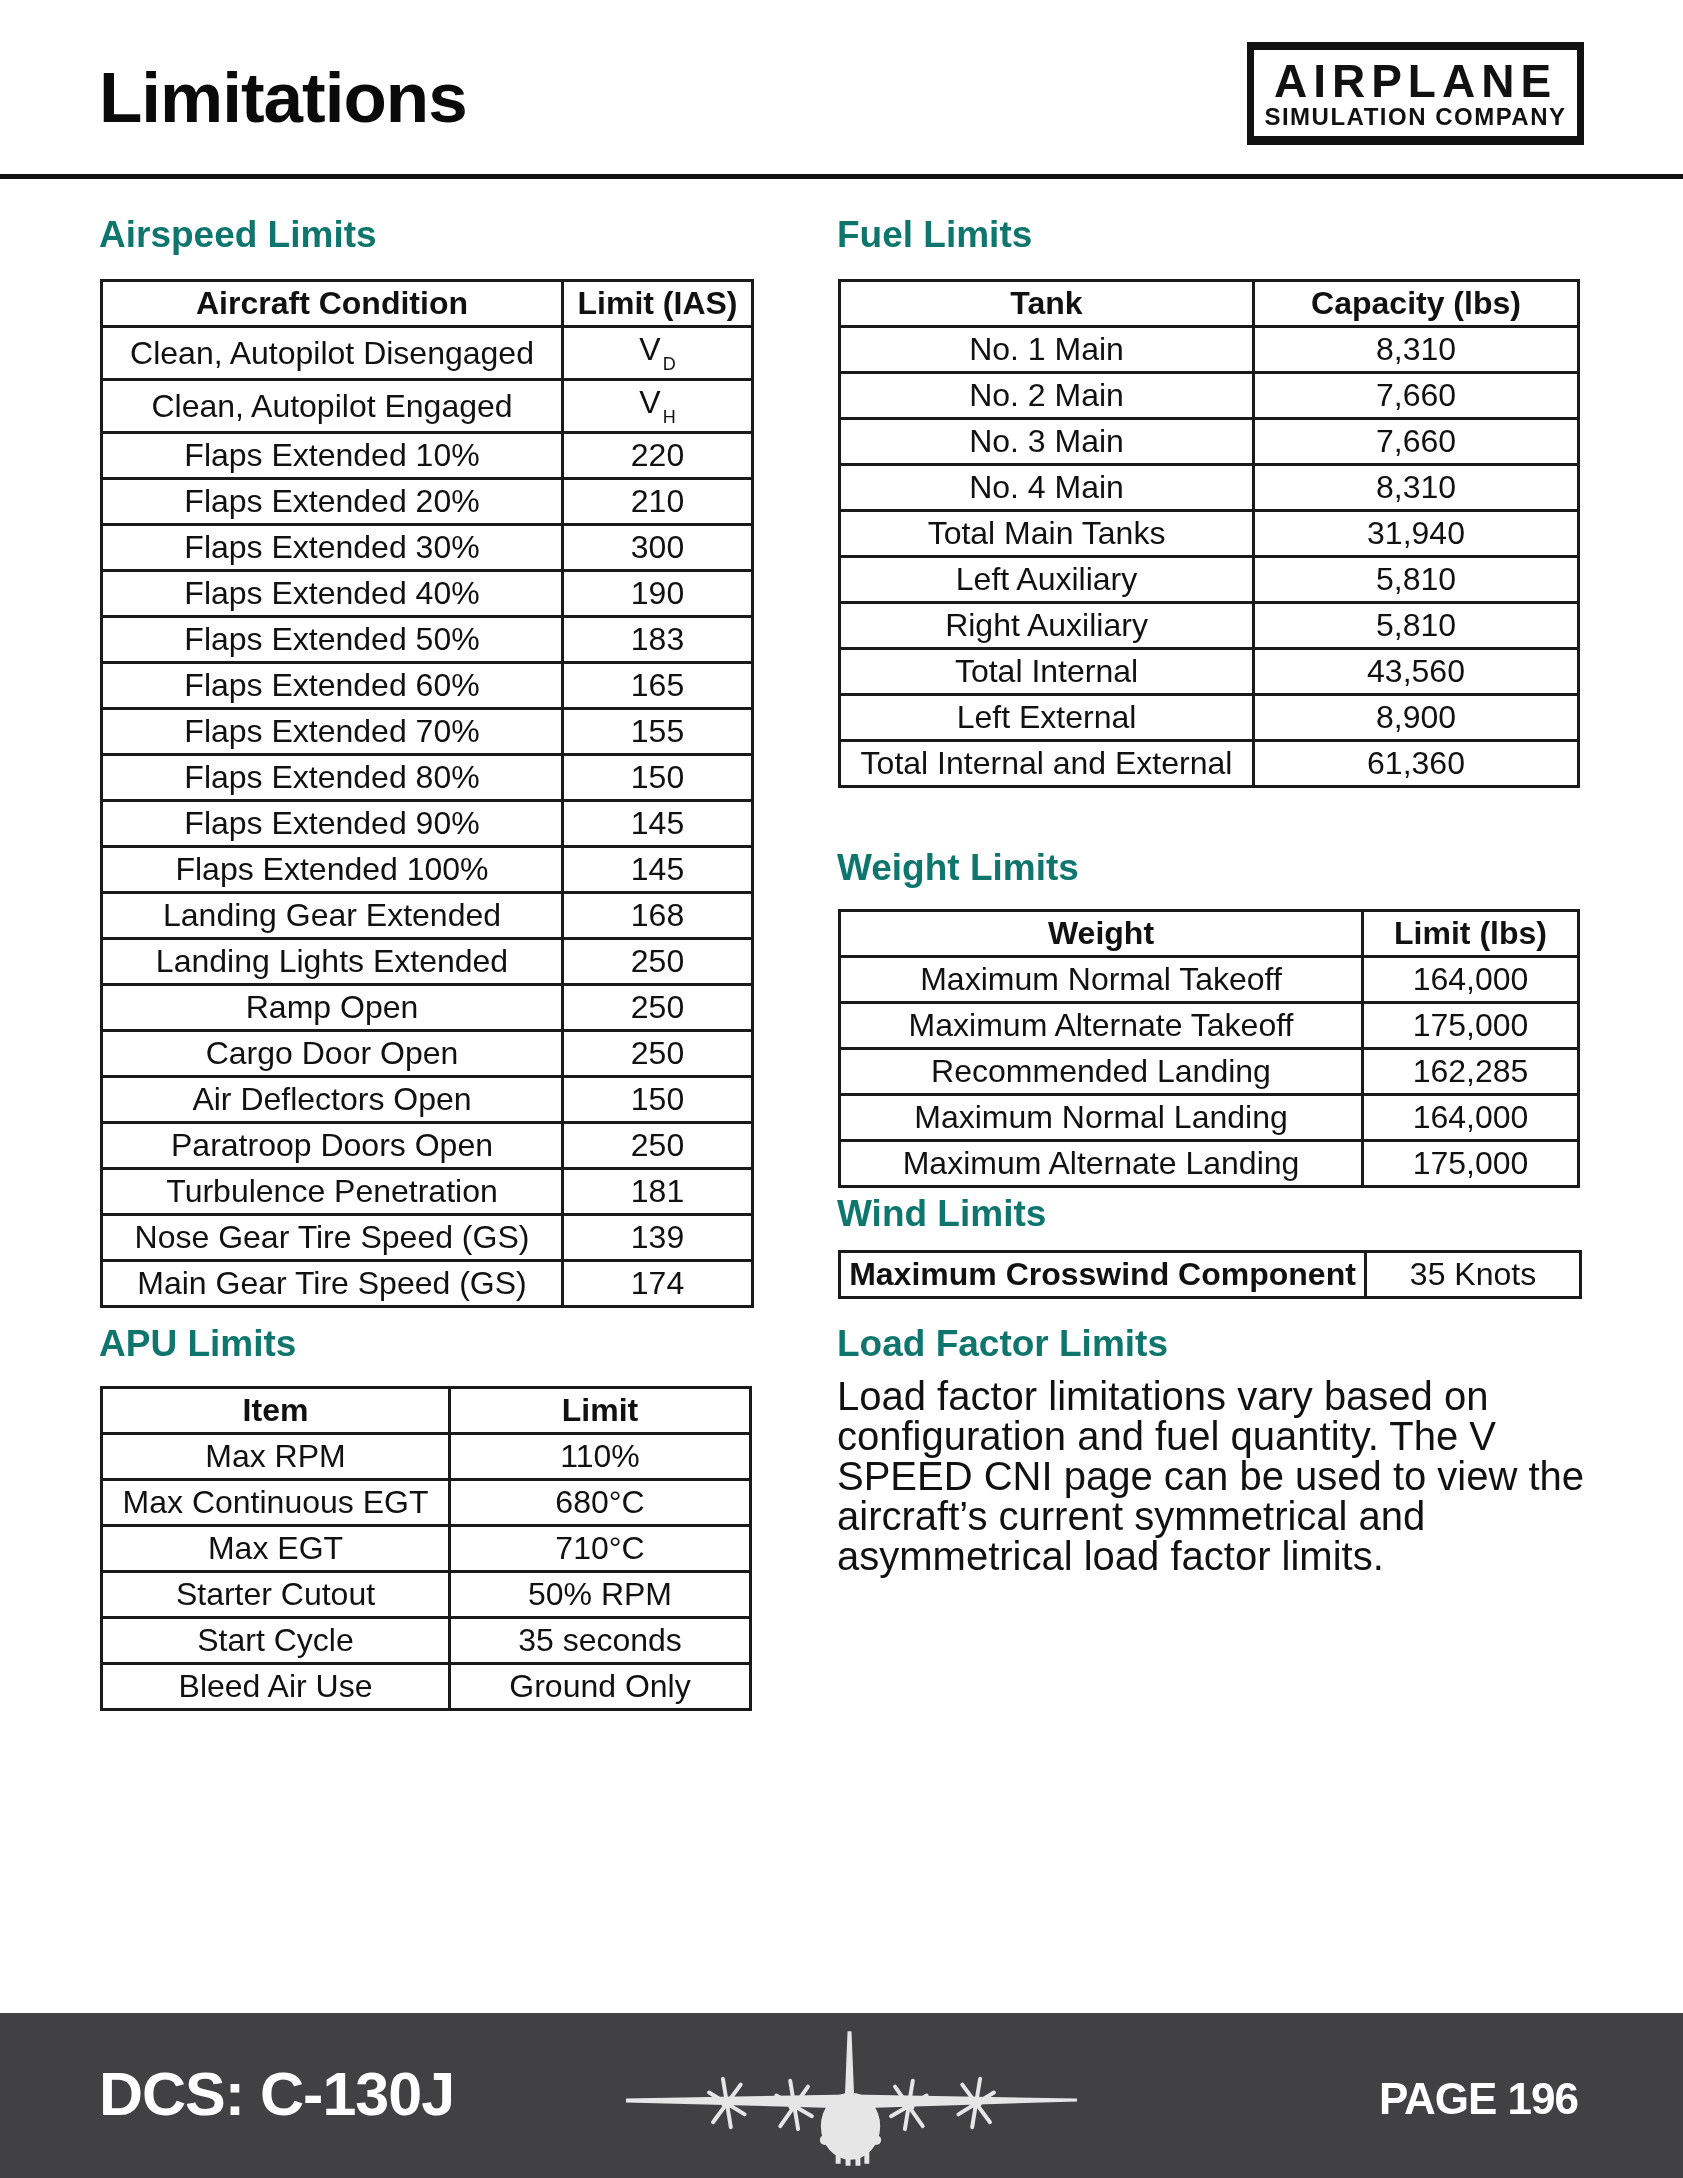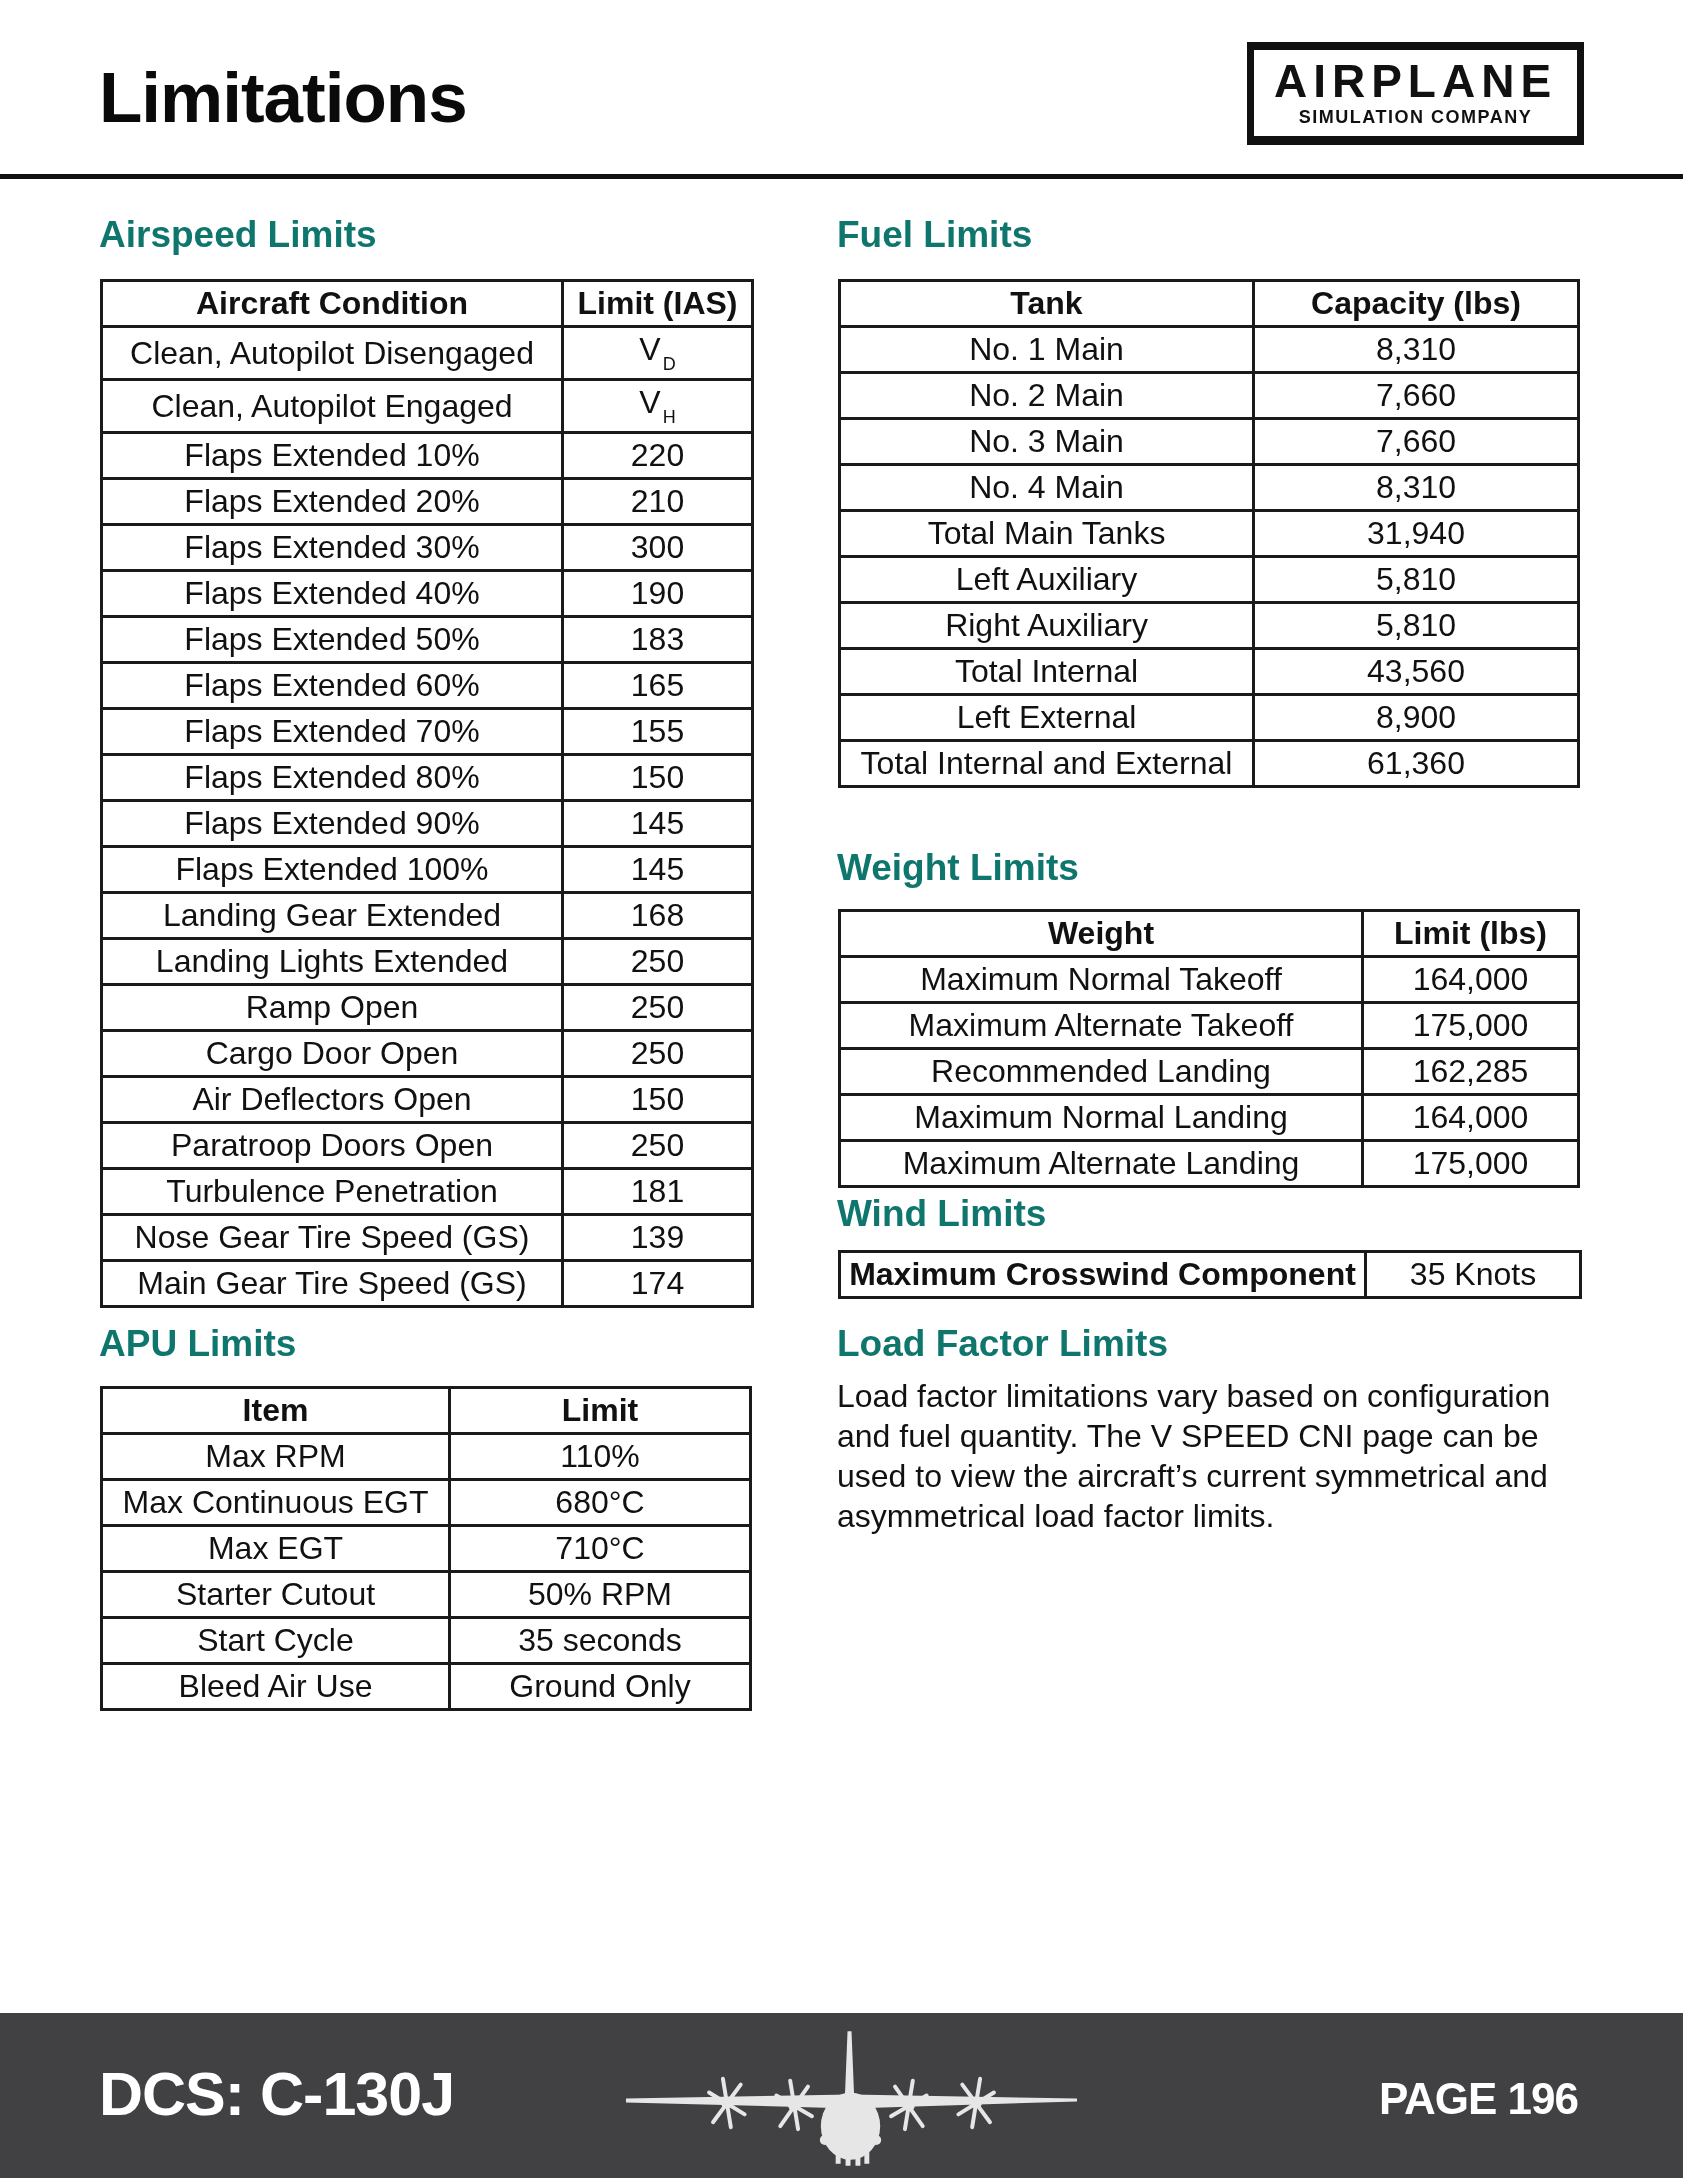--- a/index.html
+++ b/index.html
@@ -2,31 +2,31 @@
 <html><head>
 <meta charset="utf-8">
 <style>
   * { box-sizing: border-box; margin: 0; padding: 0; }
   html, body { width: 1683px; height: 2178px; background: #ffffff; overflow: hidden; }
   body { position: relative; font-family: "Liberation Sans", sans-serif; color: #111; }
 
   .page-title { position: absolute; left: 99px; top: 57px; font-size: 71px; font-weight: bold; letter-spacing: -1px; color: #0a0a0a; }
   .logo { position: absolute; left: 1247px; top: 42px; width: 337px; height: 103px; border: 7px solid #111; border-top-width: 8px; border-bottom-width: 9px; display: flex; flex-direction: column; align-items: center; justify-content: center; }
   .logo .l1 { font-size: 46px; font-weight: bold; letter-spacing: 6px; line-height: 46px; color: #111; }
-  .logo .l2 { font-size: 18px; font-weight: bold; letter-spacing: 1.5px; line-height: 22px; color: #111; margin-top: 2px; }
+  .logo .l2 { font-size: 24px; font-weight: bold; letter-spacing: 1.5px; line-height: 22px; color: #111; margin-top: 2px; }
   .header-rule { position: absolute; left: 0; top: 174px; width: 1683px; height: 5px; background: #111; }
 
   .section-title { position: absolute; font-size: 37px; font-weight: bold; color: #0f766e; }
 
   table.lim { position: absolute; border-collapse: collapse; font-size: 32px; }
   table.lim td, table.lim th { border: 3px solid #1a1a1a; text-align: center; vertical-align: middle; padding: 0 6px; white-space: nowrap; }
   table.lim th { font-weight: bold; }
   .sub { font-size: 18px; vertical-align: -10px; margin-left: 2px; }
 
-  .para { position: absolute; left: 837px; top: 1376px; width: 752px; font-size: 32px; line-height: 40px; color: #111; }
+  .para { position: absolute; left: 837px; top: 1376px; width: 752px; font-size: 40px; line-height: 40px; color: #111; }
 
   .footer { position: absolute; left: 0; top: 2013px; width: 1683px; height: 165px; background: #414042; }
   .footer-title { position: absolute; left: 99px; top: 46px; font-size: 61px; font-weight: bold; color: #ffffff; letter-spacing: -1px; }
   .footer-page { position: absolute; right: 105px; top: 61px; font-size: 44px; font-weight: bold; color: #ffffff; letter-spacing: -1px; }
   .plane { position: absolute; left: 624px; top: 10px; width: 455px; height: 149px; }
 </style>
 </head>
 <body>
 
 <div class="page-title">Limitations</div>

